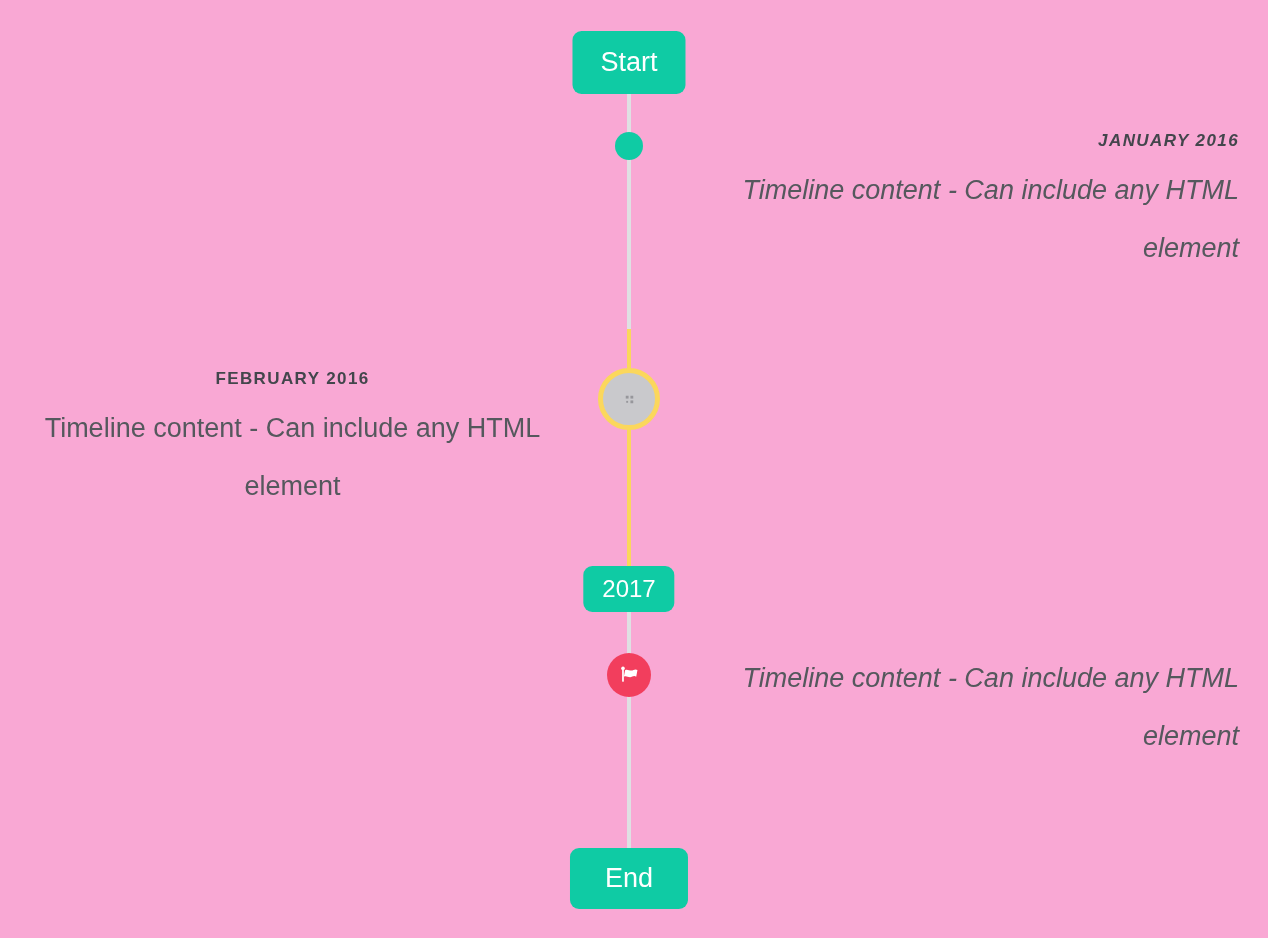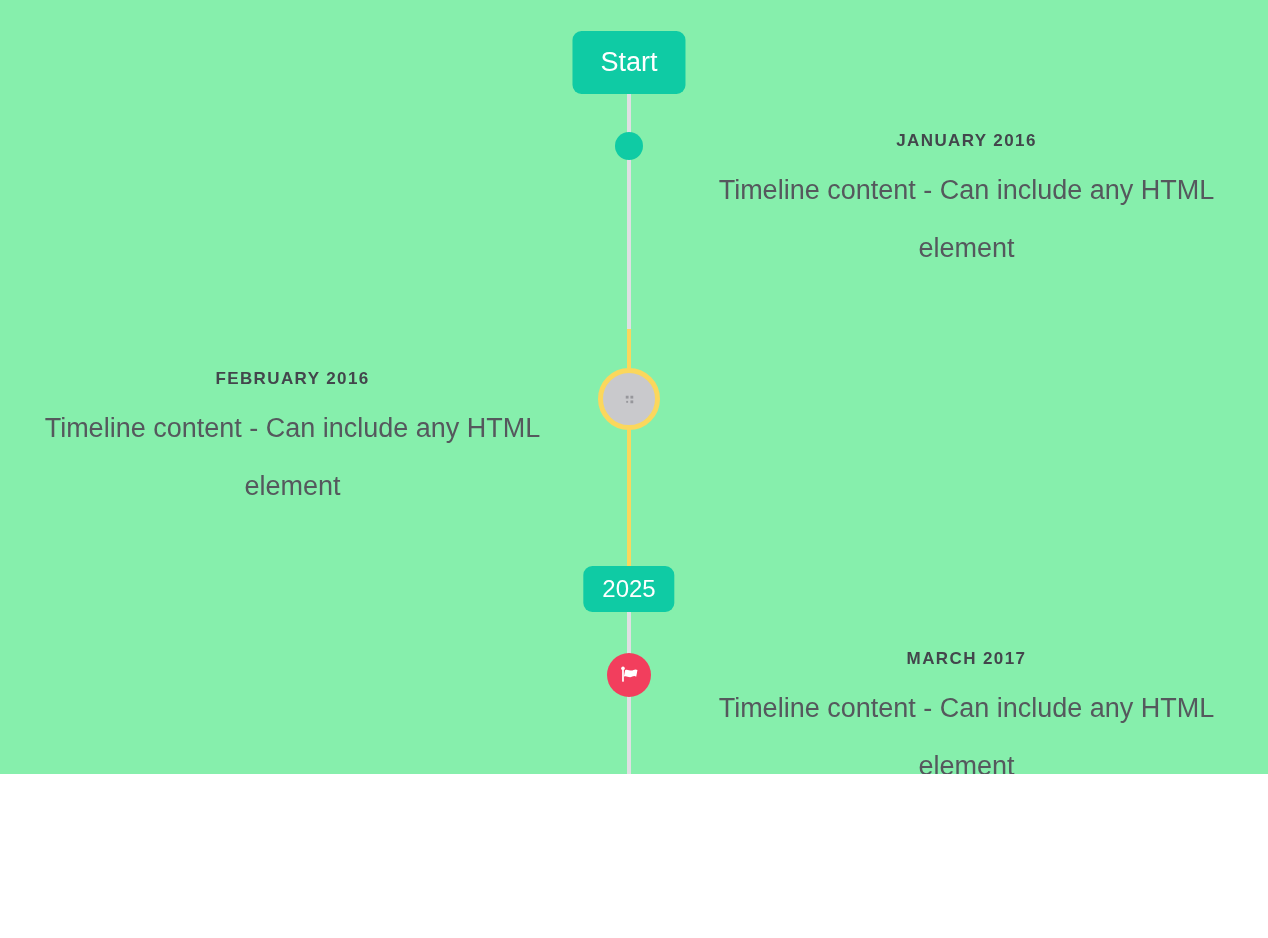--- a/index.html
+++ b/index.html
@@ -4,22 +4,22 @@
 <style>
   html, body {
     margin: 0;
     padding: 0;
     background: #ffffff;
     font-family: "Liberation Sans", sans-serif;
   }
   .canvas {
     position: relative;
     width: 1268px;
-    height: 774px;
-    background: #86efac;
+    height: 938px;
+    background: #f9a8d4;
     overflow: hidden;
   }
   
   .tl-line {
     position: absolute;
     left: 627px;
     width: 4px;
     background: var(--line-gray, #dfe0e3);
   }
   .tl-line.gray { top: 94px; height: 754px; }
@@ -70,21 +70,21 @@
     top: 653px;
     width: 44px; height: 44px;
     background: var(--flag-red, #f23e5d);
   }
   
   .item-block {
     position: absolute;
     width: 545px;
     z-index: 1;
   }
-  .item-block.right { left: 694px; text-align: center; }
+  .item-block.right { left: 694px; text-align: right; font-style: italic; }
   .item-block.left  { right: 703px; text-align: center; }
   .item-block.jan { top: 131px; }
   .item-block.feb { top: 369px; }
   .item-block.mar { top: 649px; }
   .item-title {
     font-size: 17px;
     font-weight: 700;
     letter-spacing: 1.4px;
     line-height: 20px;
     color: var(--title-color, #43464c);
@@ -131,34 +131,33 @@
         </g>
       </svg>
     </span>
   </div>
   <div class="item-block left feb">
     <div class="item-title">FEBRUARY 2016</div>
     <div class="item-content">Timeline content - Can include any HTML element</div>
   </div>
 
   <div class="flag-badge year">
-    <span>2025</span>
+    <span>2017</span>
   </div>
 
   <div class="marker flag-circle">
     <span class="icon-wrap">
       <svg width="23" height="23" viewBox="0 0 24 24" fill="#ffffff">
         <circle cx="5.2" cy="4.6" r="1.9"></circle>
         <rect x="4.3" y="5.4" width="1.8" height="13.2" rx="0.9"></rect>
         <path d="M7.4 6.4 c2.8-1.7 5.2 1.7 8.8-.2 1.5-.8 2.9-.7 4.1.1 l-1.3 6.9 c-1.2-.8-2.6-.9-4.1-.1-3.6 1.9-6-1.5-8.8.2 z"></path>
       </svg>
     </span>
   </div>
   <div class="item-block right mar">
-    <div class="item-title">MARCH 2017</div>
     <div class="item-content">Timeline content - Can include any HTML element</div>
   </div>
 
   <div class="flag-badge end">
     <span>End</span>
   </div>
 
 </div>
 
 </body></html>

